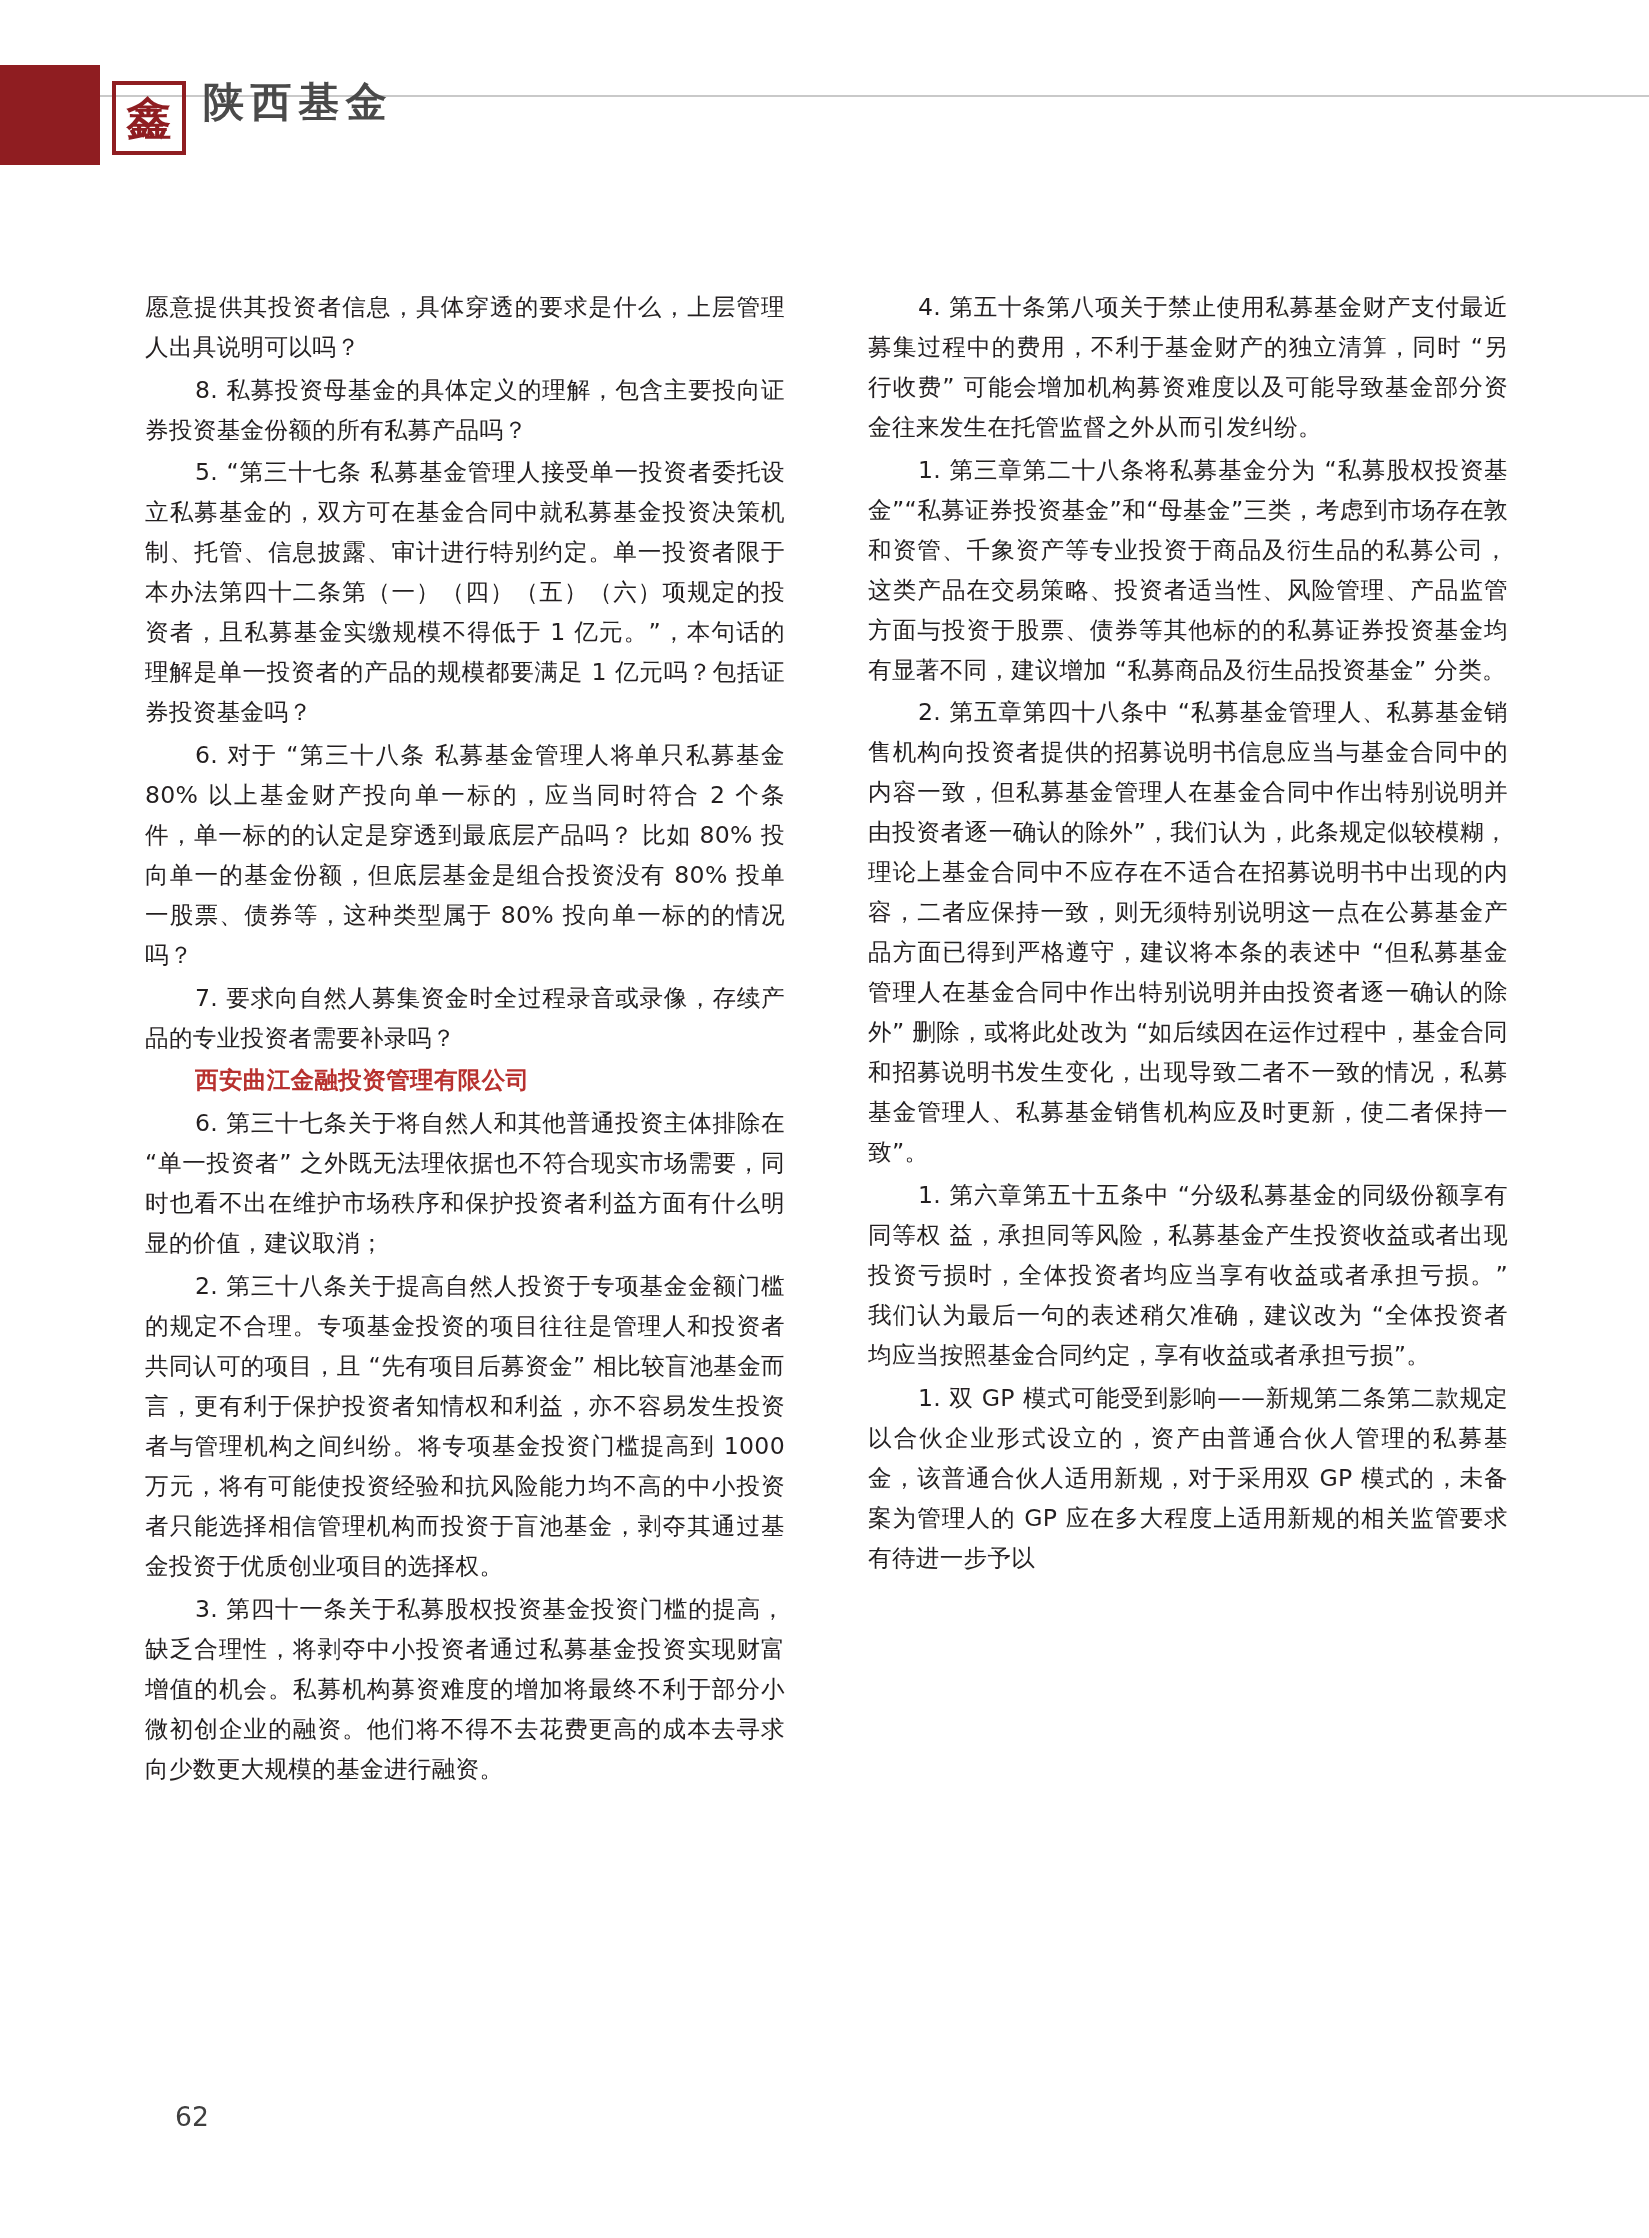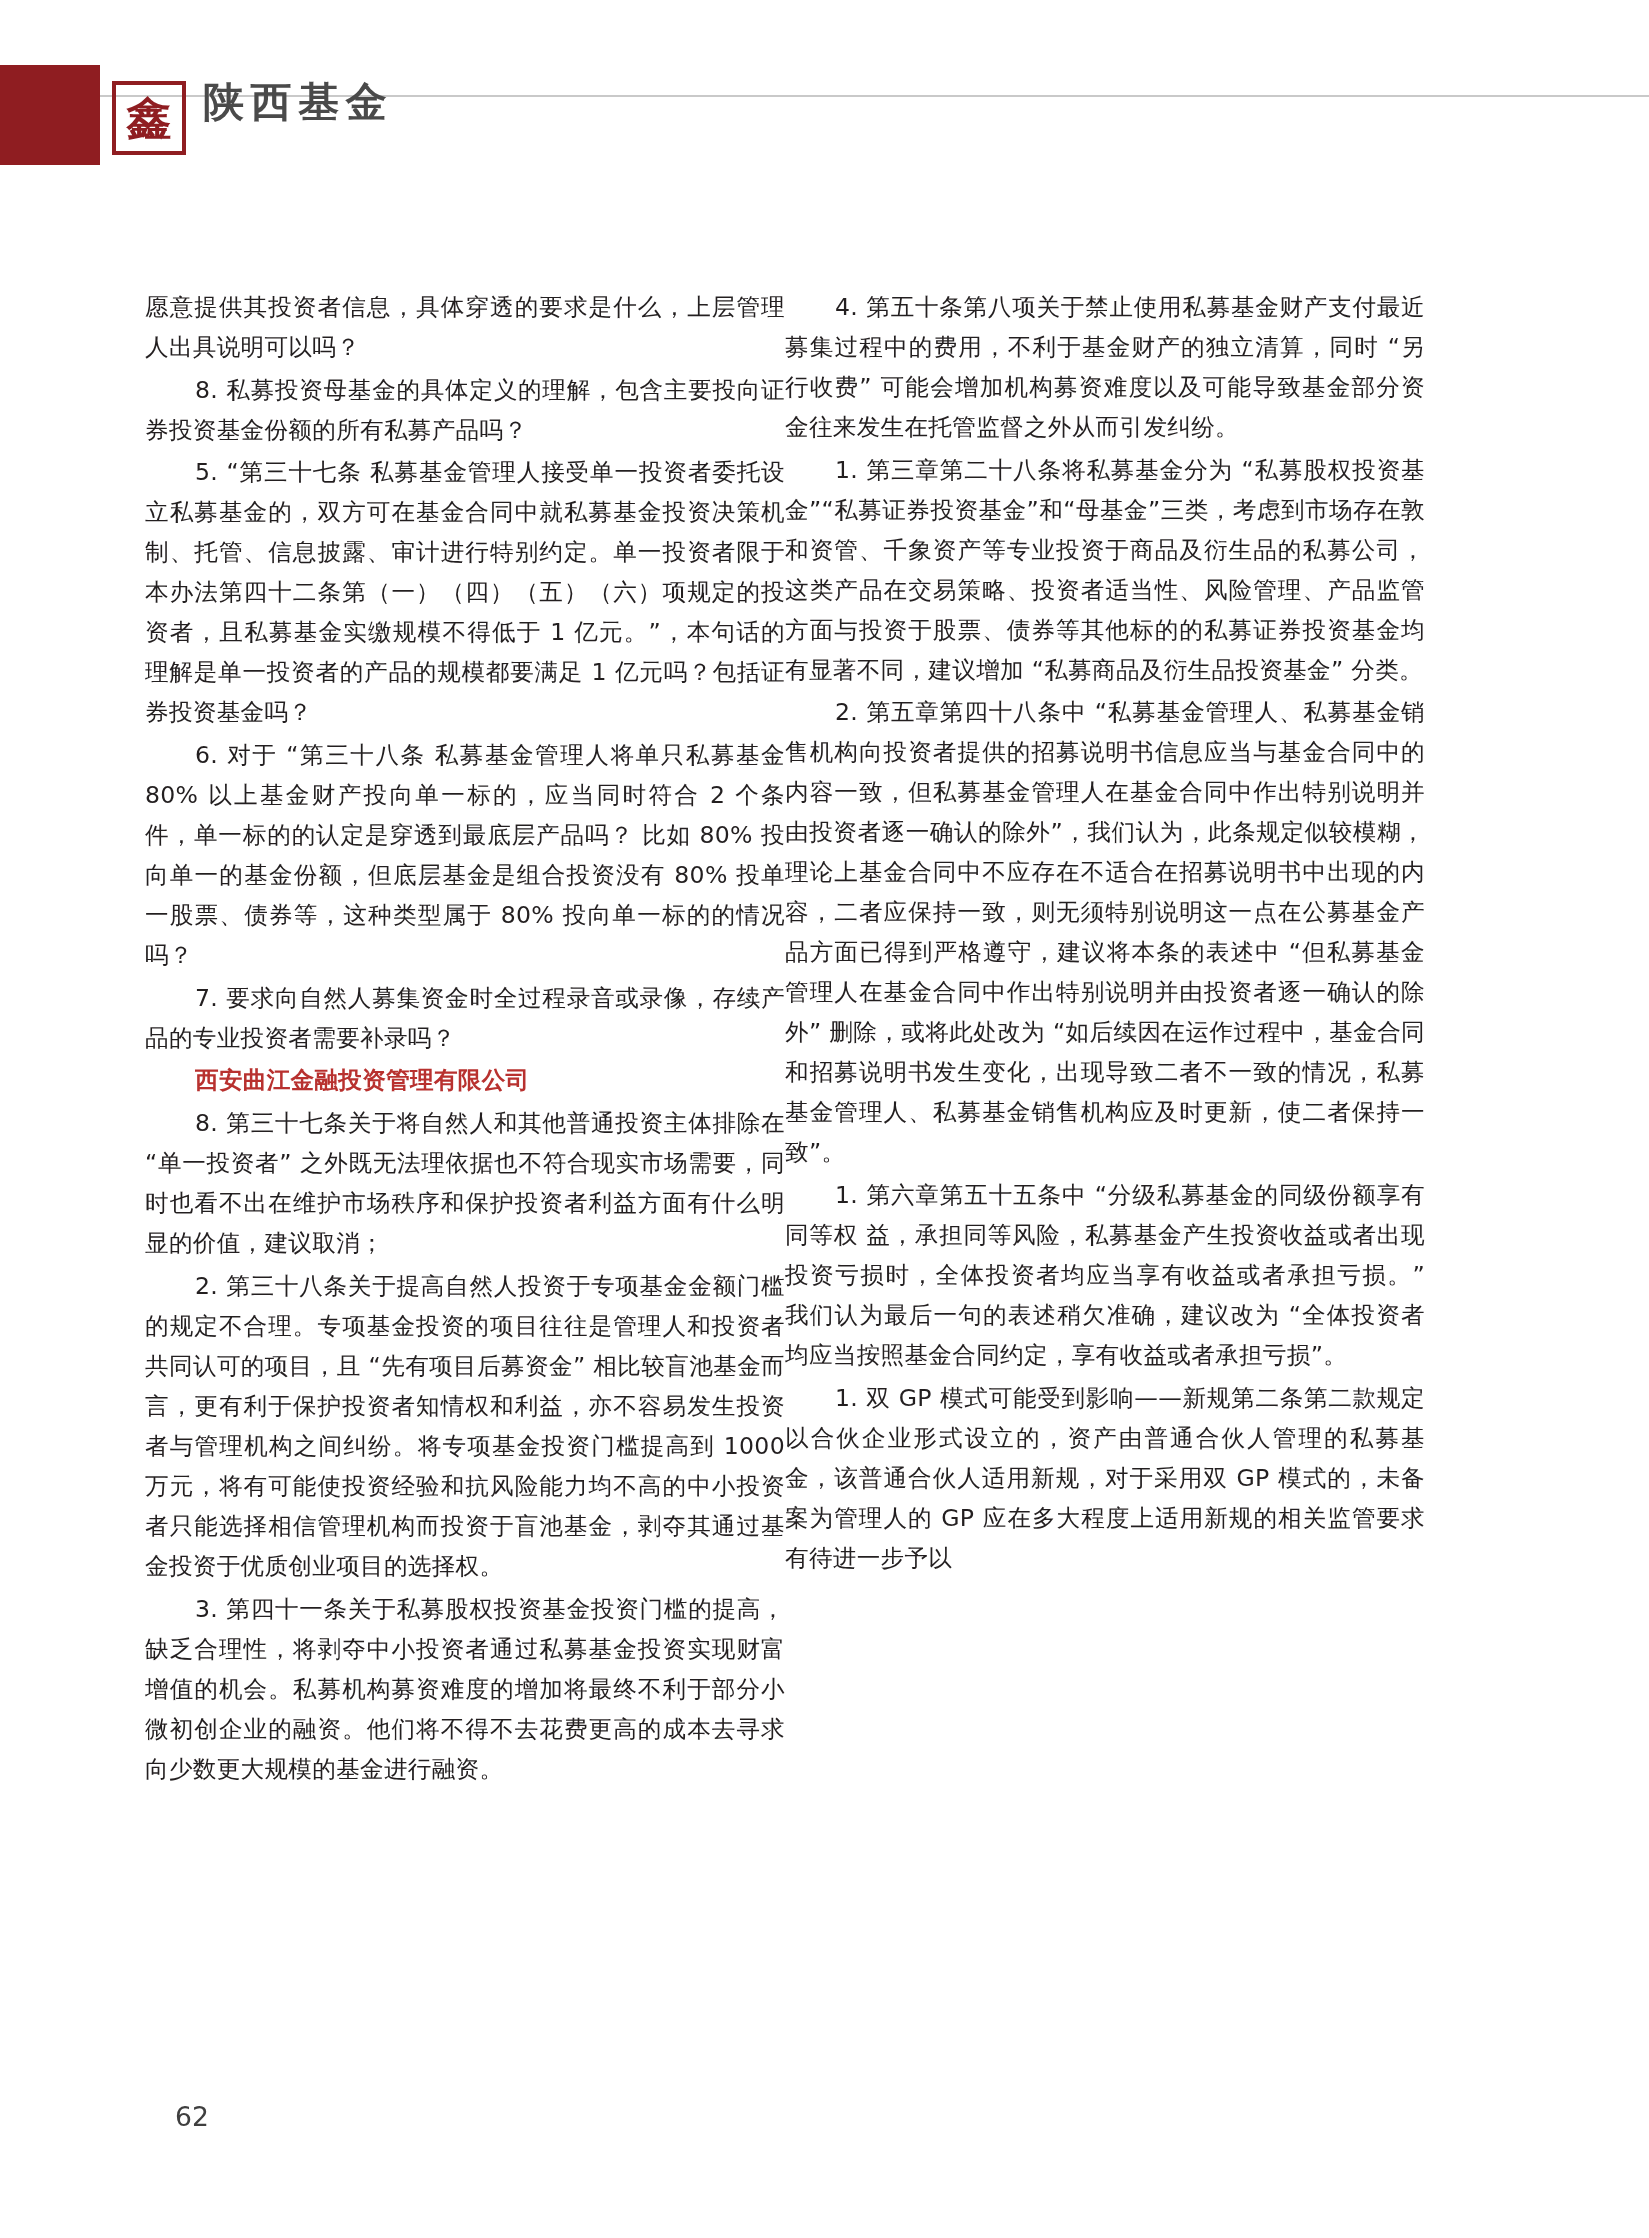--- a/index.html
+++ b/index.html
@@ -71,20 +71,21 @@
     white-space: nowrap;
   }
 
   
   .columns {
     position: absolute;
     left: 145px;
     top: 287px;
     width: 1363px;
     display: flex;
+    gap: 83px;
   }
   .col {
     width: 640px;
   }
 
   p.para {
     margin: 0 0 2.7px 0;
     font-family: "DejaVu Sans", "Liberation Sans", sans-serif;
     font-size: 23.6px;
     line-height: 40px;
@@ -134,21 +135,21 @@
   </div>
 
   <div class="columns">
     <div class="col">
       <p class="para noindent">愿意提供其投资者信息，具体穿透的要求是什么，上层管理人出具说明可以吗？</p>
       <p class="para">8. 私募投资母基金的具体定义的理解，包含主要投向证券投资基金份额的所有私募产品吗？</p>
       <p class="para">5. “第三十七条 私募基金管理人接受单一投资者委托设立私募基金的，双方可在基金合同中就私募基金投资决策机制、托管、信息披露、审计进行特别约定。单一投资者限于本办法第四十二条第（一）（四）（五）（六）项规定的投资者，且私募基金实缴规模不得低于 1 亿元。”，本句话的理解是单一投资者的产品的规模都要满足 1 亿元吗？包括证券投资基金吗？</p>
       <p class="para">6. 对于 “第三十八条 私募基金管理人将单只私募基金 80% 以上基金财产投向单一标的，应当同时符合 2 个条件，单一标的的认定是穿透到最底层产品吗？ 比如 80% 投向单一的基金份额，但底层基金是组合投资没有 80% 投单一股票、债券等，这种类型属于 80% 投向单一标的的情况吗？</p>
       <p class="para">7. 要求向自然人募集资金时全过程录音或录像，存续产品的专业投资者需要补录吗？</p>
       <p class="heading">西安曲江金融投资管理有限公司</p>
-      <p class="para">8. 第三十七条关于将自然人和其他普通投资主体排除在 “单一投资者” 之外既无法理依据也不符合现实市场需要，同时也看不出在维护市场秩序和保护投资者利益方面有什么明显的价值，建议取消；</p>
+      <p class="para">6. 第三十七条关于将自然人和其他普通投资主体排除在 “单一投资者” 之外既无法理依据也不符合现实市场需要，同时也看不出在维护市场秩序和保护投资者利益方面有什么明显的价值，建议取消；</p>
       <p class="para">2. 第三十八条关于提高自然人投资于专项基金金额门槛的规定不合理。专项基金投资的项目往往是管理人和投资者共同认可的项目，且 “先有项目后募资金” 相比较盲池基金而言，更有利于保护投资者知情权和利益，亦不容易发生投资者与管理机构之间纠纷。将专项基金投资门槛提高到 1000 万元，将有可能使投资经验和抗风险能力均不高的中小投资者只能选择相信管理机构而投资于盲池基金，剥夺其通过基金投资于优质创业项目的选择权。</p>
       <p class="para">3. 第四十一条关于私募股权投资基金投资门槛的提高，缺乏合理性，将剥夺中小投资者通过私募基金投资实现财富增值的机会。私募机构募资难度的增加将最终不利于部分小微初创企业的融资。他们将不得不去花费更高的成本去寻求向少数更大规模的基金进行融资。</p>
     </div>
     <div class="col">
       <p class="para">4. 第五十条第八项关于禁止使用私募基金财产支付最近募集过程中的费用，不利于基金财产的独立清算，同时 “另行收费” 可能会增加机构募资难度以及可能导致基金部分资金往来发生在托管监督之外从而引发纠纷。</p>
       <p class="para">1. 第三章第二十八条将私募基金分为 “私募股权投资基金”“私募证券投资基金”和“母基金”三类，考虑到市场存在敦和资管、千象资产等专业投资于商品及衍生品的私募公司，这类产品在交易策略、投资者适当性、风险管理、产品监管方面与投资于股票、债券等其他标的的私募证券投资基金均有显著不同，建议增加 “私募商品及衍生品投资基金” 分类。</p>
       <p class="para">2. 第五章第四十八条中 “私募基金管理人、私募基金销售机构向投资者提供的招募说明书信息应当与基金合同中的内容一致，但私募基金管理人在基金合同中作出特别说明并由投资者逐一确认的除外”，我们认为，此条规定似较模糊，理论上基金合同中不应存在不适合在招募说明书中出现的内容，二者应保持一致，则无须特别说明这一点在公募基金产品方面已得到严格遵守，建议将本条的表述中 “但私募基金管理人在基金合同中作出特别说明并由投资者逐一确认的除外” 删除，或将此处改为 “如后续因在运作过程中，基金合同和招募说明书发生变化，出现导致二者不一致的情况，私募基金管理人、私募基金销售机构应及时更新，使二者保持一致”。</p>
       <p class="para">1. 第六章第五十五条中 “分级私募基金的同级份额享有同等权 益，承担同等风险，私募基金产生投资收益或者出现投资亏损时，全体投资者均应当享有收益或者承担亏损。” 我们认为最后一句的表述稍欠准确，建议改为 “全体投资者均应当按照基金合同约定，享有收益或者承担亏损”。</p>
       <p class="para">1. 双 GP 模式可能受到影响——新规第二条第二款规定以合伙企业形式设立的，资产由普通合伙人管理的私募基金，该普通合伙人适用新规，对于采用双 GP 模式的，未备案为管理人的 GP 应在多大程度上适用新规的相关监管要求有待进一步予以</p>
     </div>

